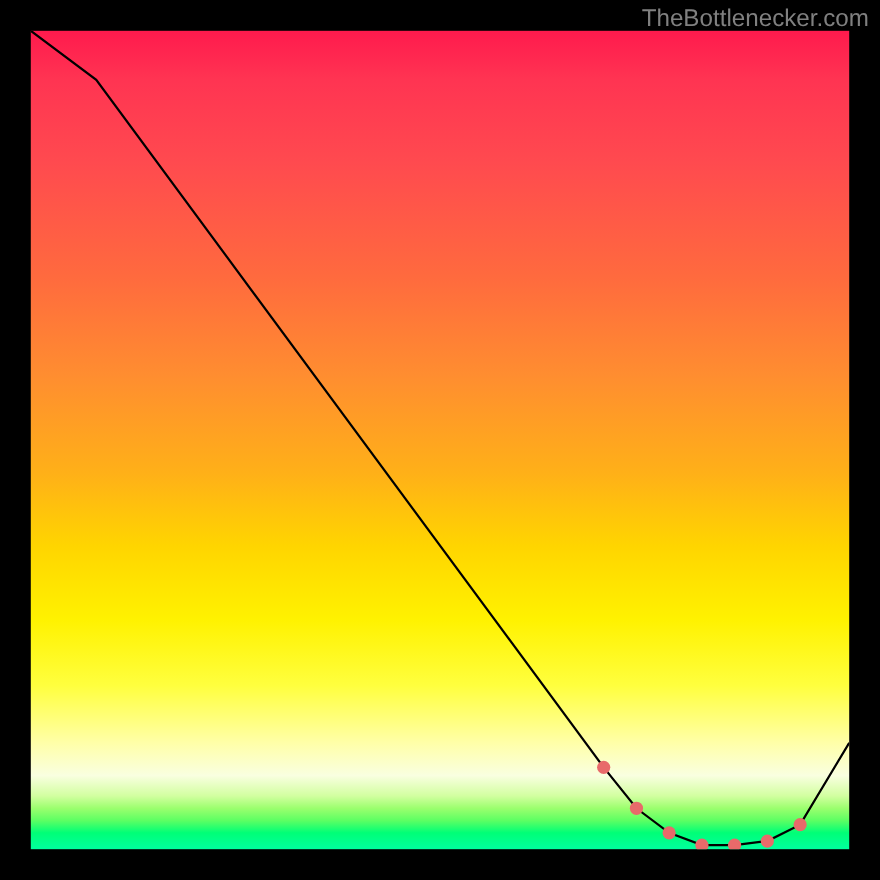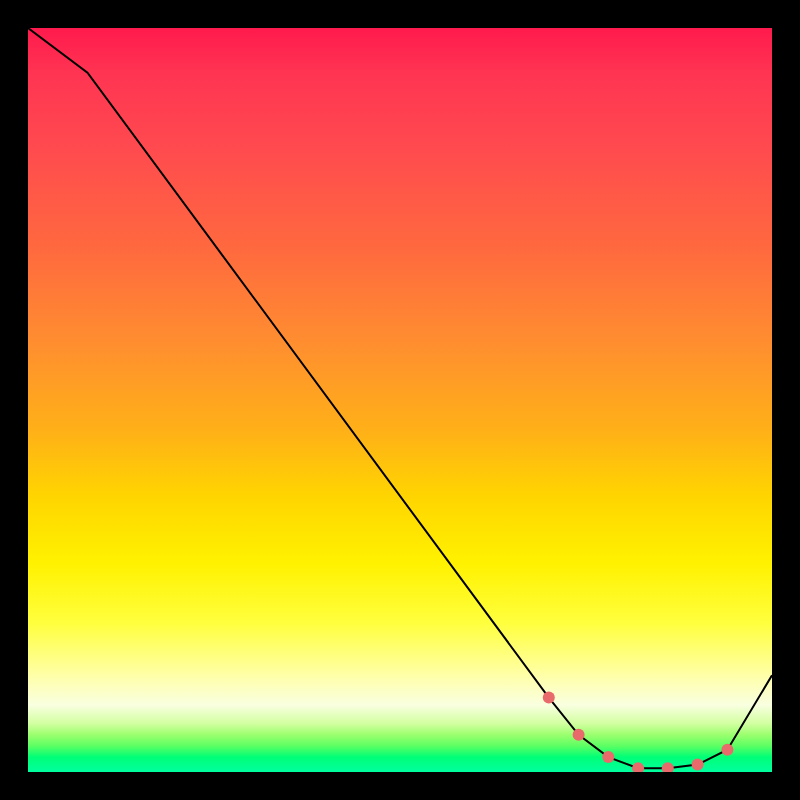--- a/index.html
+++ b/index.html
@@ -58,20 +58,21 @@
     left: 0;
     top: 0;
     width: 744px;
     height: 744px;
   }
 </style>
 </head>
 <body>
 
 <div class="frame">
+  <div class="watermark">TheBottlenecker.com</div>
 
   <div class="plot-area">
     <svg class="curve" viewBox="0 0 744 744" preserveAspectRatio="none">
       <g>
         <path fill="none" stroke="#000" stroke-width="2" d="M0.0 0.0 L59.5 44.6 L520.8 669.6 L550.6 706.8 L580.3 729.1 L610.1 740.3 L639.8 740.3 L669.6 736.6 L699.4 721.7 L744.0 647.3"></path>
       </g>
       <g>
           <circle cx="520.8" cy="669.6" r="6" fill="#e86a6a"></circle>
           <circle cx="550.6" cy="706.8" r="6" fill="#e86a6a"></circle>
           <circle cx="580.3" cy="729.1" r="6" fill="#e86a6a"></circle>

